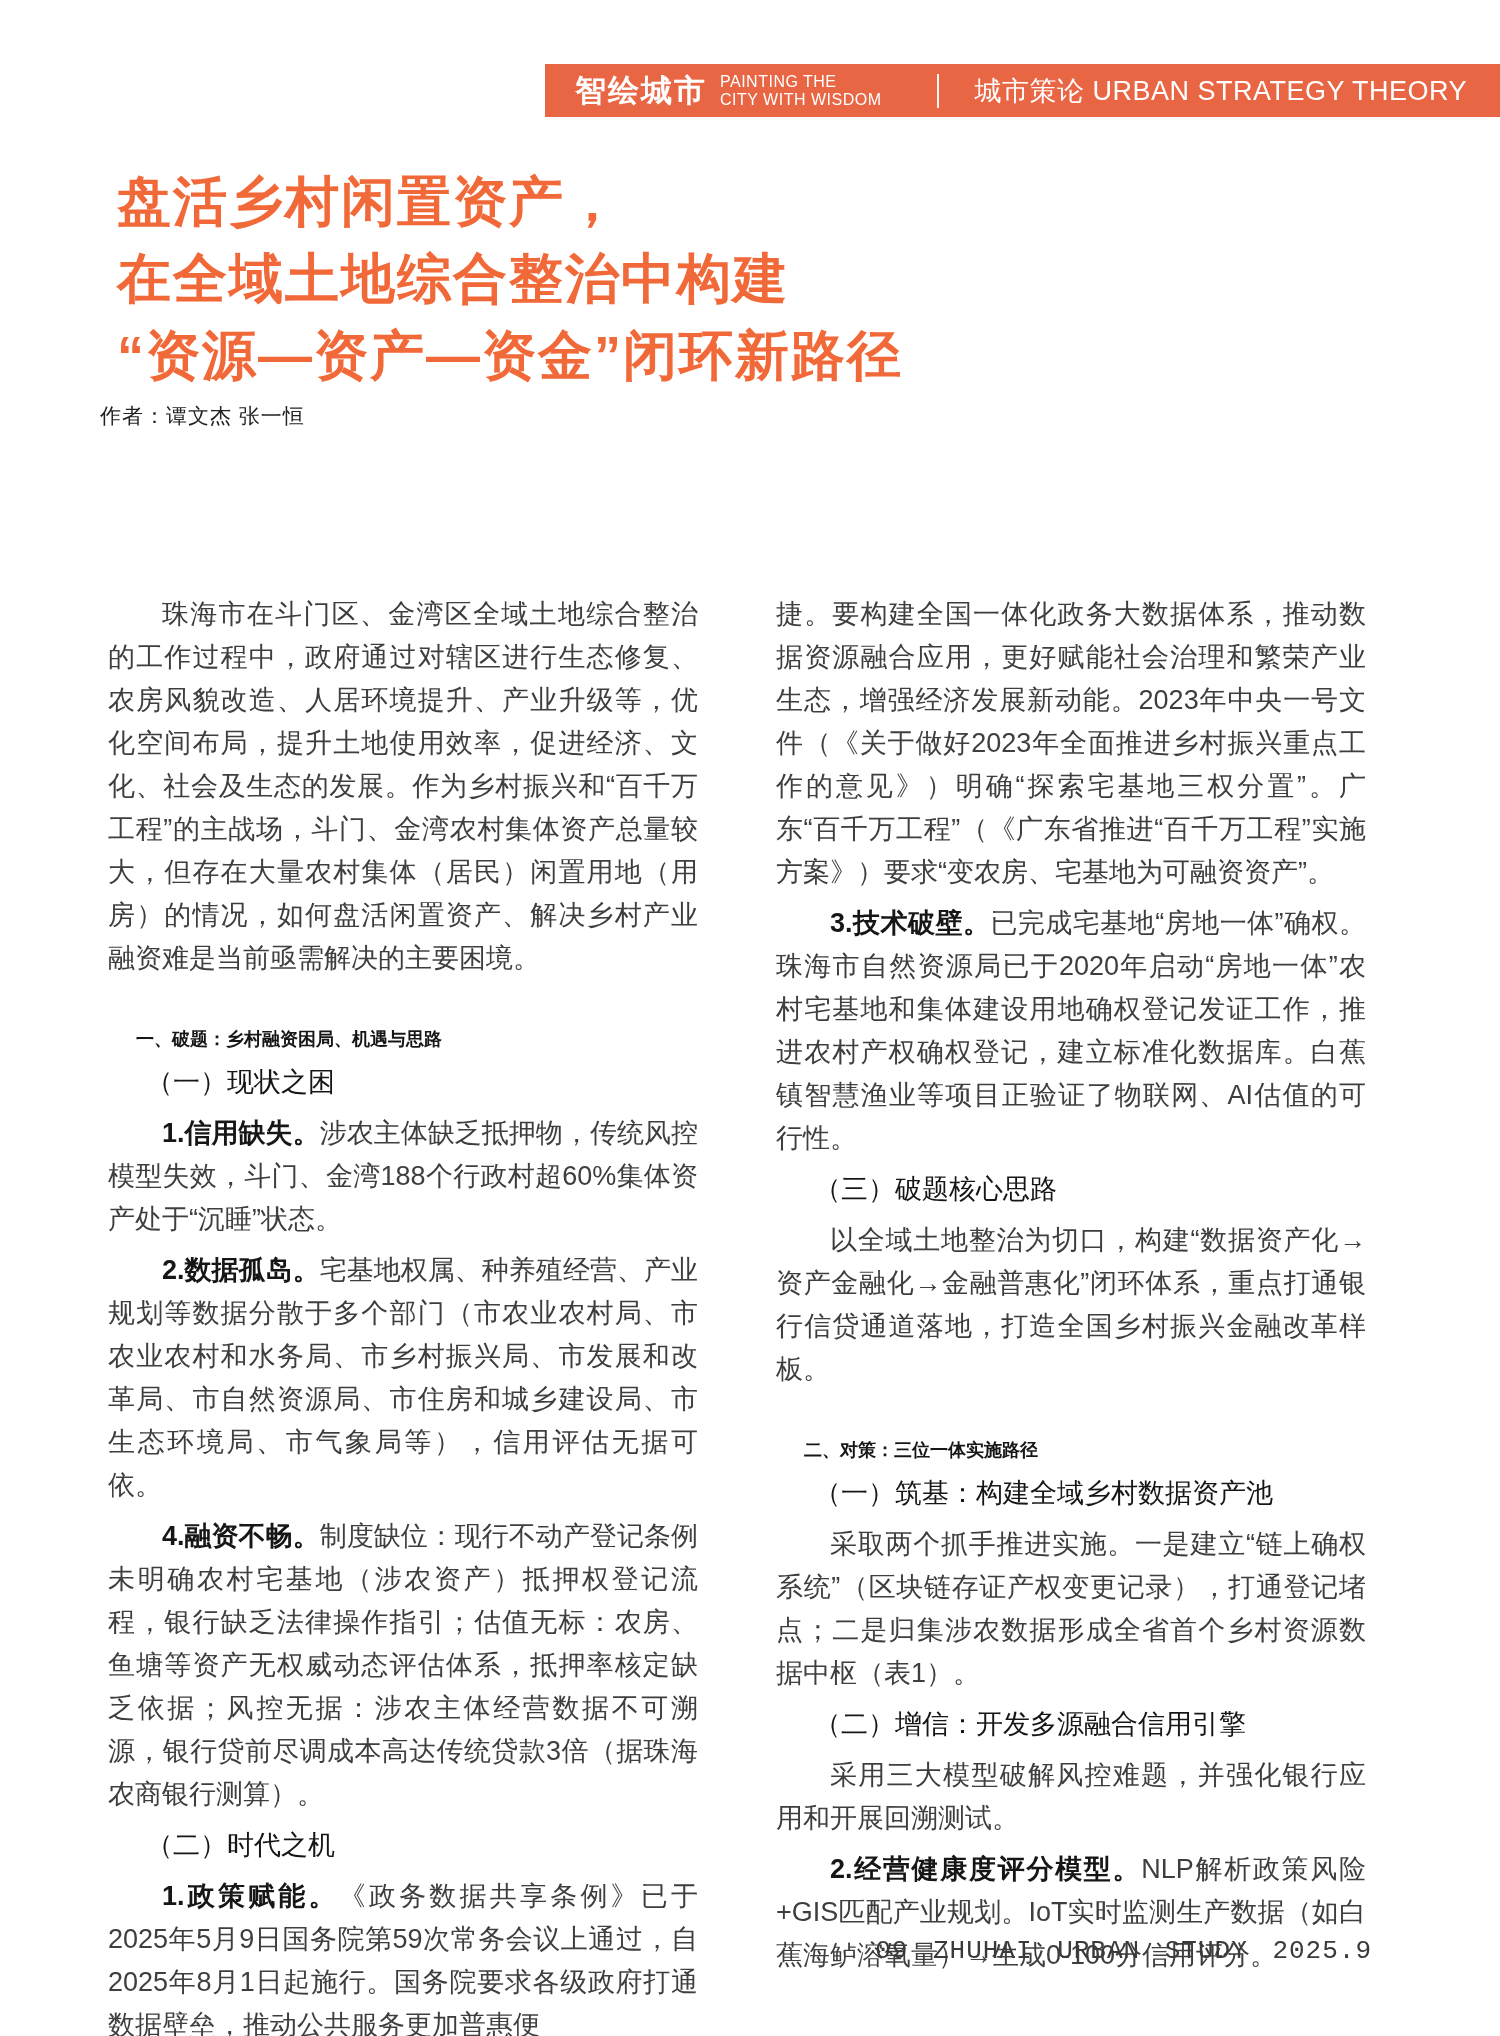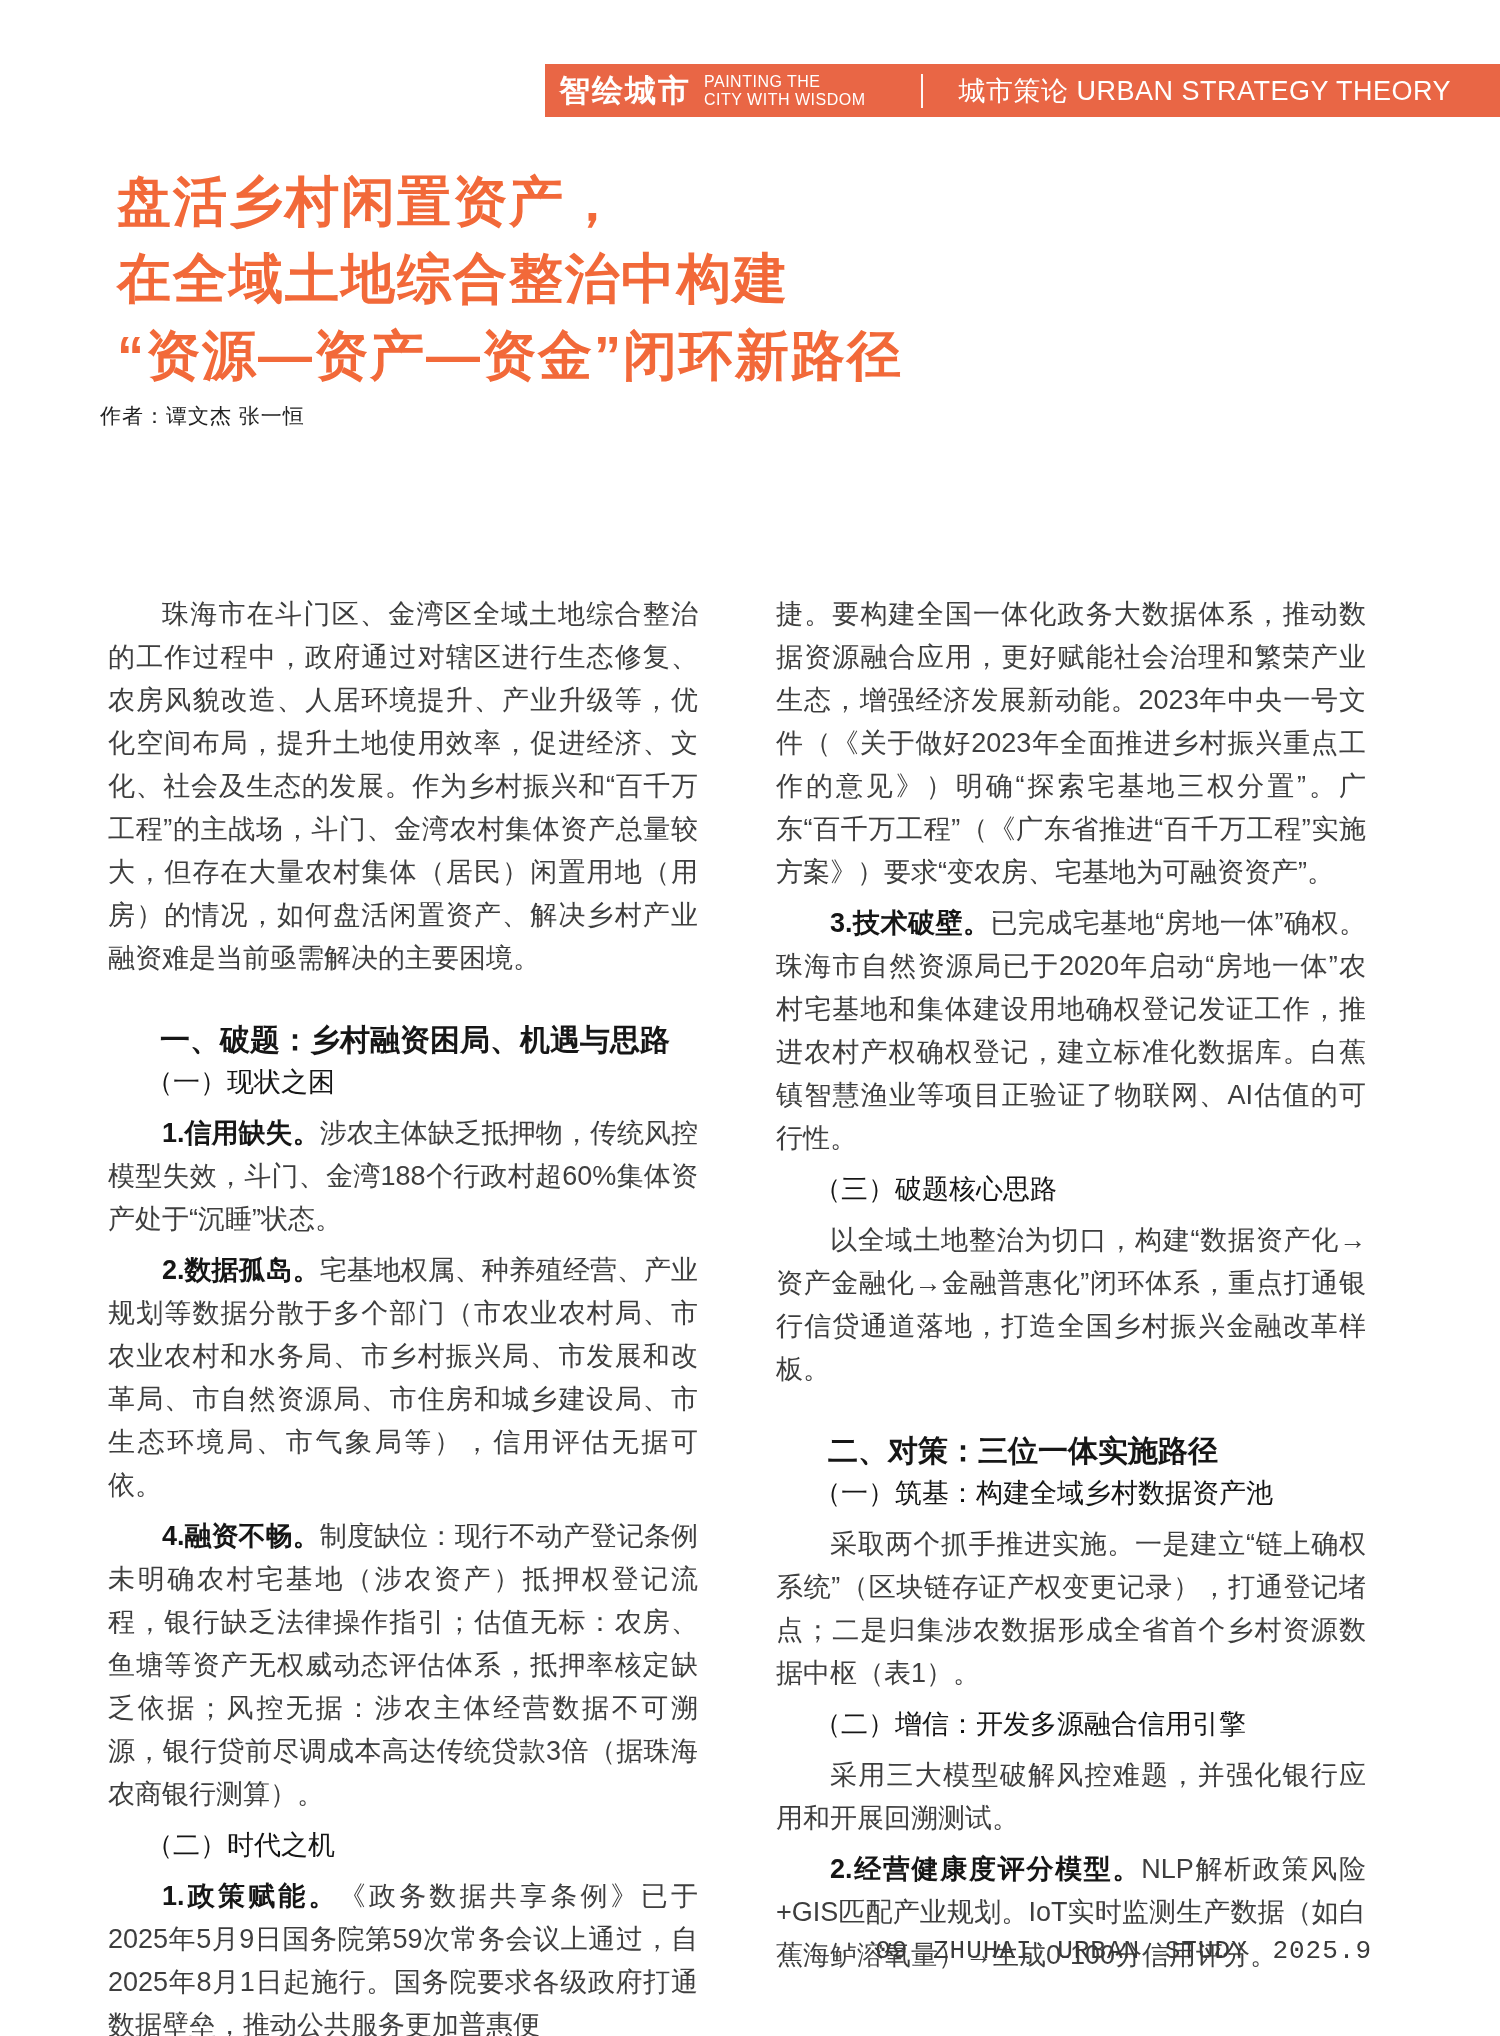--- a/index.html
+++ b/index.html
@@ -19,21 +19,21 @@
   .page{
     position:relative;width:1500px;height:2036px;background:#ffffff;overflow:hidden;
   }
   
   .topbar{
     position:absolute;left:545px;top:64px;width:955px;height:53px;
     background:var(--accent);
     display:flex;align-items:center;color:#fff;
   }
   .brand-cn{
-    font-size:31px;font-weight:bold;margin-left:14px;letter-spacing:2px;white-space:nowrap;
+    font-size:31px;font-weight:bold;margin-left:30px;letter-spacing:2px;white-space:nowrap;
   }
   .brand-en{
     margin-left:13px;font-size:16px;line-height:18px;letter-spacing:0.5px;white-space:nowrap;
   }
   .topbar-divider{
     width:2px;height:34px;background:rgba(255,255,255,0.95);margin-left:56px;flex:none;
   }
   .section-title{
     margin-left:35px;font-size:27px;letter-spacing:0.5px;white-space:nowrap;
   }
@@ -53,21 +53,21 @@
   }
   .col{
     width:606px;font-size:27px;line-height:43px;
     color:var(--body_text);text-align:justify;
   }
   .p{margin:8px;}
   .indent{text-indent:2em;}
   .lead{font-weight:bold;color:var(--heading_text);}
   .h1{
     margin:38px 0 0 0;padding-left:2em;
-    font-size:30px;line-height:43px;font-weight:bold;color:var(--heading_text);
+    font-size:18px;line-height:43px;font-weight:bold;color:var(--heading_text);
     text-align:left;
   }
   .h2{
     margin:0;padding-left:1.7em;
     font-size:27px;line-height:43px;font-weight:normal;color:var(--heading_text);
     text-align:left;
   }
   
   .page-footer{
     position:absolute;top:1936px;right:128px;

